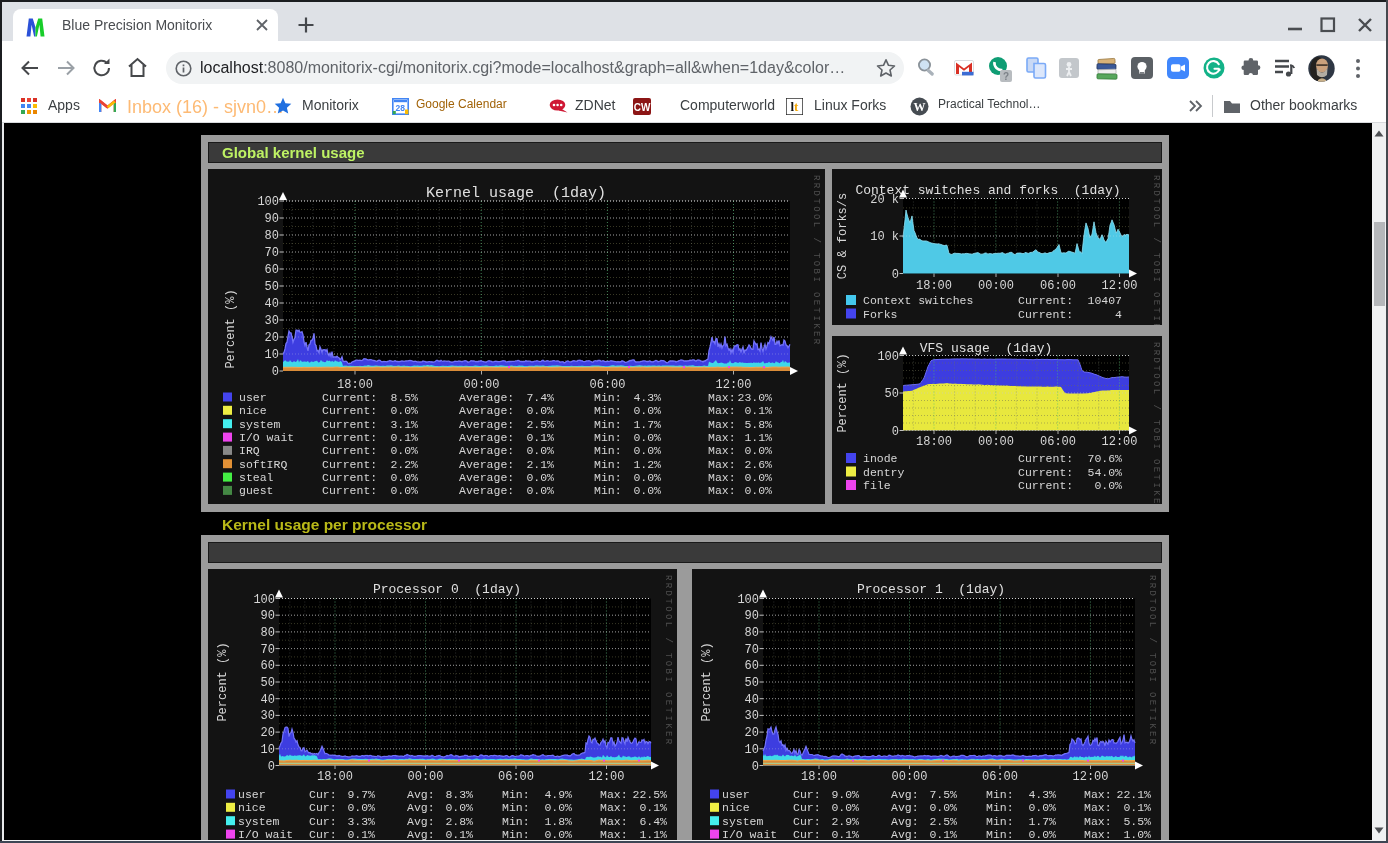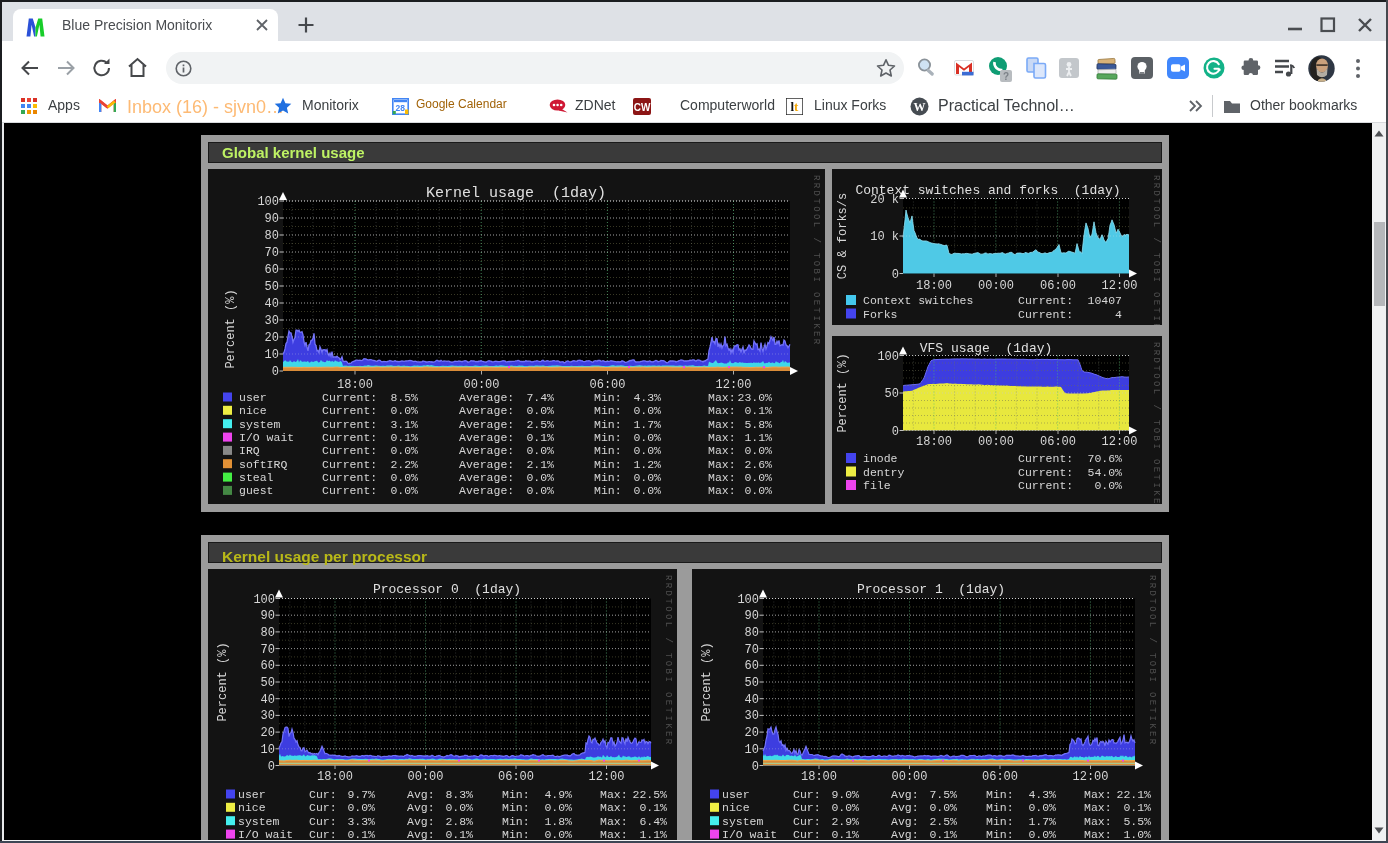--- a/index.html
+++ b/index.html
@@ -49,20 +49,21 @@
       <path d="M19.5 2.5 V8 H14" fill="#46484b" stroke="none"></path>
     </svg>
     <svg class="abs" style="left:125px;top:55px" width="25" height="25">
       <path d="M4 11.5 L12.5 4 L21 11.5 M6.5 10 V21 H18.5 V10" stroke="#46484b" stroke-width="2" fill="none"></path>
     </svg>
     <div class="abs" style="left:166px;top:52px;width:738px;height:32px;background:#f1f3f4;border-radius:16px"></div>
     <svg class="abs" style="left:175px;top:60px" width="17" height="17">
       <circle cx="8.5" cy="8.5" r="7.3" fill="none" stroke="#5f6368" stroke-width="1.6"></circle>
       <path d="M8.5 7.5 V12.5 M8.5 4.6 V6.2" stroke="#5f6368" stroke-width="1.7"></path>
     </svg>
+    <div class="abs" style="left:200px;top:59px;font-size:16px;color:#5f6368"><span style="color:#202124">localhost</span>:8080/monitorix-cgi/monitorix.cgi?mode=localhost&amp;graph=all&amp;when=1day&amp;color…</div>
     <svg class="abs" style="left:876px;top:58px" width="20" height="20">
       <path d="M10 1.8 L12.5 7.3 L18.5 8 L14 12 L15.3 18 L10 15 L4.7 18 L6 12 L1.5 8 L7.5 7.3 Z" fill="none" stroke="#5f6368" stroke-width="1.6" stroke-linejoin="round"></path>
     </svg>
     <svg class="abs" style="left:916px;top:57px" width="22" height="22">
 <circle cx="8.5" cy="8" r="5.6" fill="#cfe2f3" stroke="#8a9299" stroke-width="1.8"></circle>
 <rect x="12.2" y="11.2" width="8.5" height="3.4" rx="1.6" transform="rotate(42 12.2 11.2)" fill="#aab2ba"></rect>
     </svg>
     <svg class="abs" style="left:954px;top:58px" width="20" height="20">
 <rect x="0.5" y="2.5" width="19" height="14.5" rx="1.5" fill="#fff" stroke="#d0d3d8" stroke-width="0.8"></rect>
 <path d="M2 16 V4.5 L10 10.5 L18 4.5 V16 H15 V9 L10 12.8 L5 9 V16 Z" fill="#d93025"></path>
@@ -185,37 +186,37 @@
     <svg class="abs" style="left:786px;top:98px" width="17" height="17">
 <rect width="17" height="17" fill="#fff" stroke="#222" stroke-width="1.4"></rect>
 <text x="4.5" y="13" font-size="13" font-weight="bold" fill="#111" font-family="Liberation Serif">l</text>
 <text x="8" y="13" font-size="13" font-weight="bold" fill="#f4a80b" font-family="Liberation Serif">t</text>
     </svg>
     <div class="abs" style="left:814px;top:97px;font-size:14px;color:#3c4043">Linux Forks</div>
     <svg class="abs" style="left:910px;top:97px" width="19" height="19">
 <circle cx="9.5" cy="9.5" r="9" fill="#464c52"></circle>
 <text x="9.5" y="14" text-anchor="middle" font-size="12" font-weight="bold" fill="#fff" font-family="Liberation Serif">W</text>
     </svg>
-    <div class="abs" style="left:938px;top:97px;font-size:16px;color:#3c4043">Practical Technol…</div>
+    <div class="abs" style="left:938px;top:97px;font-size:12px;color:#3c4043">Practical Technol…</div>
     <svg class="abs" style="left:1188px;top:99px" width="16" height="14">
       <path d="M2 2 L7 7 L2 12 M8 2 L13 7 L8 12" stroke="#5f6368" stroke-width="1.8" fill="none"></path>
     </svg>
     <div class="abs" style="left:1212px;top:95px;width:1px;height:22px;background:#c8cacd"></div>
     <svg class="abs" style="left:1223px;top:99px" width="18" height="15">
       <path d="M1 2 h6 l2 2.5 h8 v9.5 h-16 Z" fill="#5f6368"></path>
     </svg>
     <div class="abs" style="left:1250px;top:97px;font-size:14px;color:#3c4043">Other bookmarks</div>
     <div class="abs" style="left:2px;top:123px;width:1370px;height:717px;background:#000"></div>
     <div class="abs" style="left:2px;top:123px;width:1.5px;height:720px;background:#e9eaec"></div>
     <div class="abs" style="left:201px;top:135px;width:968px;height:377px;background:#9b9b9b"></div>
     <div class="abs" style="left:208px;top:142px;width:954px;height:21px;background:#3a3a3a;border:1px solid #191919"></div>
     <div class="abs" style="left:222px;top:144px;font-size:15px;font-weight:bold;color:#bef264;font-family:Liberation Sans, sans-serif">Global kernel usage</div>
     <div class="abs" style="left:201px;top:535px;width:968px;height:315px;background:#9b9b9b"></div>
     <div class="abs" style="left:208px;top:542px;width:954px;height:21px;background:#3a3a3a;border:1px solid #191919"></div>
-    <div class="abs" style="left:222px;top:548px;font-size:15.5px;font-weight:bold;color:#b9b918;font-family:'Liberation Sans',sans-serif">Kernel usage per processor</div>
+    <div class="abs" style="left:222px;top:516px;font-size:15.5px;font-weight:bold;color:#b9b918;font-family:'Liberation Sans',sans-serif">Kernel usage per processor</div>
     <svg class="g" style="left:208px;top:169px" width="617" height="335">
       <rect width="617" height="335" fill="#131313"></rect>
       <rect x="75" y="32" width="507" height="170" fill="#000000"></rect>
       <text x="308" y="28" text-anchor="middle" font-family="Liberation Mono" font-size="15" fill="#e0e0e0">Kernel usage&nbsp;&nbsp;(1day)</text>
       <line x1="75" y1="32.0" x2="582" y2="32.0" stroke="rgba(255,255,255,0.75)" stroke-width="1" stroke-dasharray="1 2"></line>
       <line x1="75" y1="40.5" x2="582" y2="40.5" stroke="rgba(175,175,115,0.32)" stroke-width="1" stroke-dasharray="1 2"></line>
       <line x1="75" y1="49.0" x2="582" y2="49.0" stroke="rgba(205,205,205,0.55)" stroke-width="1" stroke-dasharray="1 2"></line>
       <line x1="75" y1="57.5" x2="582" y2="57.5" stroke="rgba(175,175,115,0.32)" stroke-width="1" stroke-dasharray="1 2"></line>
       <line x1="75" y1="66.0" x2="582" y2="66.0" stroke="rgba(205,205,205,0.55)" stroke-width="1" stroke-dasharray="1 2"></line>
       <line x1="75" y1="74.5" x2="582" y2="74.5" stroke="rgba(175,175,115,0.32)" stroke-width="1" stroke-dasharray="1 2"></line>

